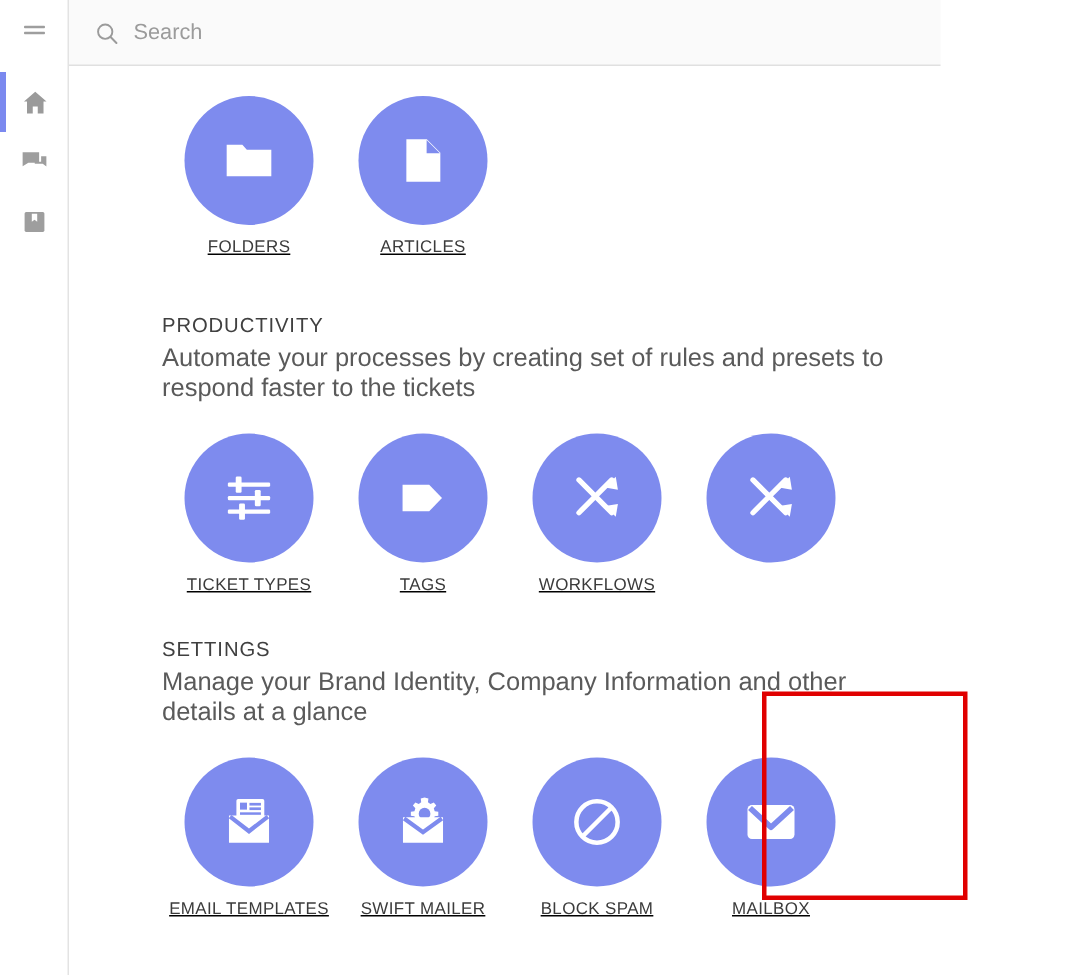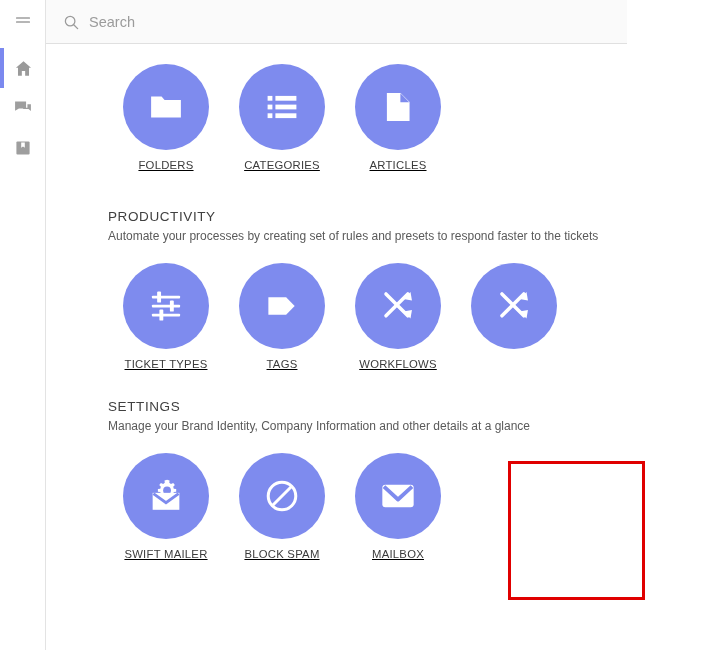--- a/index.html
+++ b/index.html
@@ -103,21 +103,21 @@
 
   .section-head { padding-left: 48px; }
   .section-title {
     font-size: 13.5px;
     letter-spacing: 0.6px;
     color: #404040;
     font-weight: 400;
     text-transform: uppercase;
   }
   .section-sub {
-    font-size: 12px;
+    font-size: 17px;
     color: #5a5a5a;
     margin-top: 5px;
     font-weight: 400;
   }
 
   
   .tile-grid {
     display: flex;
     flex-wrap: wrap;
     padding-left: 48px;
@@ -242,35 +242,20 @@
             <div class="disc">
               <span>
                 <svg width="38" height="38" viewBox="0 0 24 24">
                   <path class="glyph" d="M2.6 5.4h6.6l1.9 2.1h10.3v11.1H2.6V5.4z"></path>
                 </svg>
               </span>
             </div>
             <div class="tile-label">FOLDERS</div>
           </div>
 
-          <div class="tile">
-            <div class="disc">
-              <span>
-                <svg width="36" height="36" viewBox="0 0 24 24">
-                  <rect class="glyph" x="2.4" y="4.6" width="3.2" height="3.2"></rect>
-                  <rect class="glyph" x="2.4" y="10.4" width="3.2" height="3.2"></rect>
-                  <rect class="glyph" x="2.4" y="16.2" width="3.2" height="3.2"></rect>
-                  <rect class="glyph" x="7.6" y="4.6" width="14" height="3.2"></rect>
-                  <rect class="glyph" x="7.6" y="10.4" width="14" height="3.2"></rect>
-                  <rect class="glyph" x="7.6" y="16.2" width="14" height="3.2"></rect>
-                </svg>
-              </span>
-            </div>
-            <div class="tile-label">CATEGORIES</div>
-          </div>
 
           <div class="tile">
             <div class="disc">
               <span>
                 <svg width="36" height="36" viewBox="0 0 24 24">
                   <path class="glyph" d="M4.6 2.6h9.1l6 6v12.8H4.6V2.6z"></path>
                   <path d="M13.6 2.9v5.9h5.9" fill="#7e8bee"></path>
                 </svg>
               </span>
             </div>
@@ -352,20 +337,36 @@
 
       <section class="section sec-settings">
         <div class="section-head">
           <div class="section-title">SETTINGS</div>
           <div class="section-sub">Manage your Brand Identity, Company Information and other details at a glance</div>
         </div>
 
         <div class="tile-grid">
 
 
+          <div class="tile">
+            <div class="disc">
+              <span>
+                <svg width="36" height="36" viewBox="0 0 24 24">
+                  <rect class="glyph" x="6.4" y="1.8" width="12.4" height="8.4" rx="0.8"></rect>
+                  <rect x="8" y="3.4" width="3.1" height="3.1" fill="#7e8bee"></rect>
+                  <rect x="12.2" y="3.5" width="5.1" height="1.2" fill="#7e8bee"></rect>
+                  <rect x="12.2" y="5.5" width="5.1" height="1.2" fill="#7e8bee"></rect>
+                  <rect x="8" y="7.7" width="9.3" height="1.1" fill="#7e8bee"></rect>
+                  <path class="glyph" d="M3.1 9.1h17.8v12.1H3.1V9.1z"></path>
+                  <path d="M3.6 9.6 12 16.1l8.4-6.5" fill="none" stroke="#7e8bee" stroke-width="1.9"></path>
+                </svg>
+              </span>
+            </div>
+            <div class="tile-label">EMAIL TEMPLATES</div>
+          </div>
 
           <div class="tile">
             <div class="disc">
               <span>
                 <svg width="36" height="36" viewBox="0 0 24 24">
                   <path class="glyph" d="M12.7 1.1 11 1.6l.2 1.6-1.1.8-1.5-.7-1.1 1.4 1.1 1.2-.4 1.3-1.6.2v1.8l1.6.2.4 1.3-1.1 1.2 1.1 1.4 1.5-.7 1.1.8-.2 1.6 1.7.5 1.7-.5-.2-1.6 1.1-.8 1.5.7 1.1-1.4-1.1-1.2.4-1.3 1.6-.2V7.4l-1.6-.2-.4-1.3 1.1-1.2-1.1-1.4-1.5.7-1.1-.8.2-1.6z"></path>
                   <circle cx="12.7" cy="8.3" r="2.6" fill="#7e8bee"></circle>
                   <path class="glyph" d="M3.1 9.9h17.8v11.3H3.1V9.9z"></path>
                   <path d="M3.6 10.4 12 16.5l8.4-6.1" fill="none" stroke="#7e8bee" stroke-width="1.9"></path>
                 </svg>

